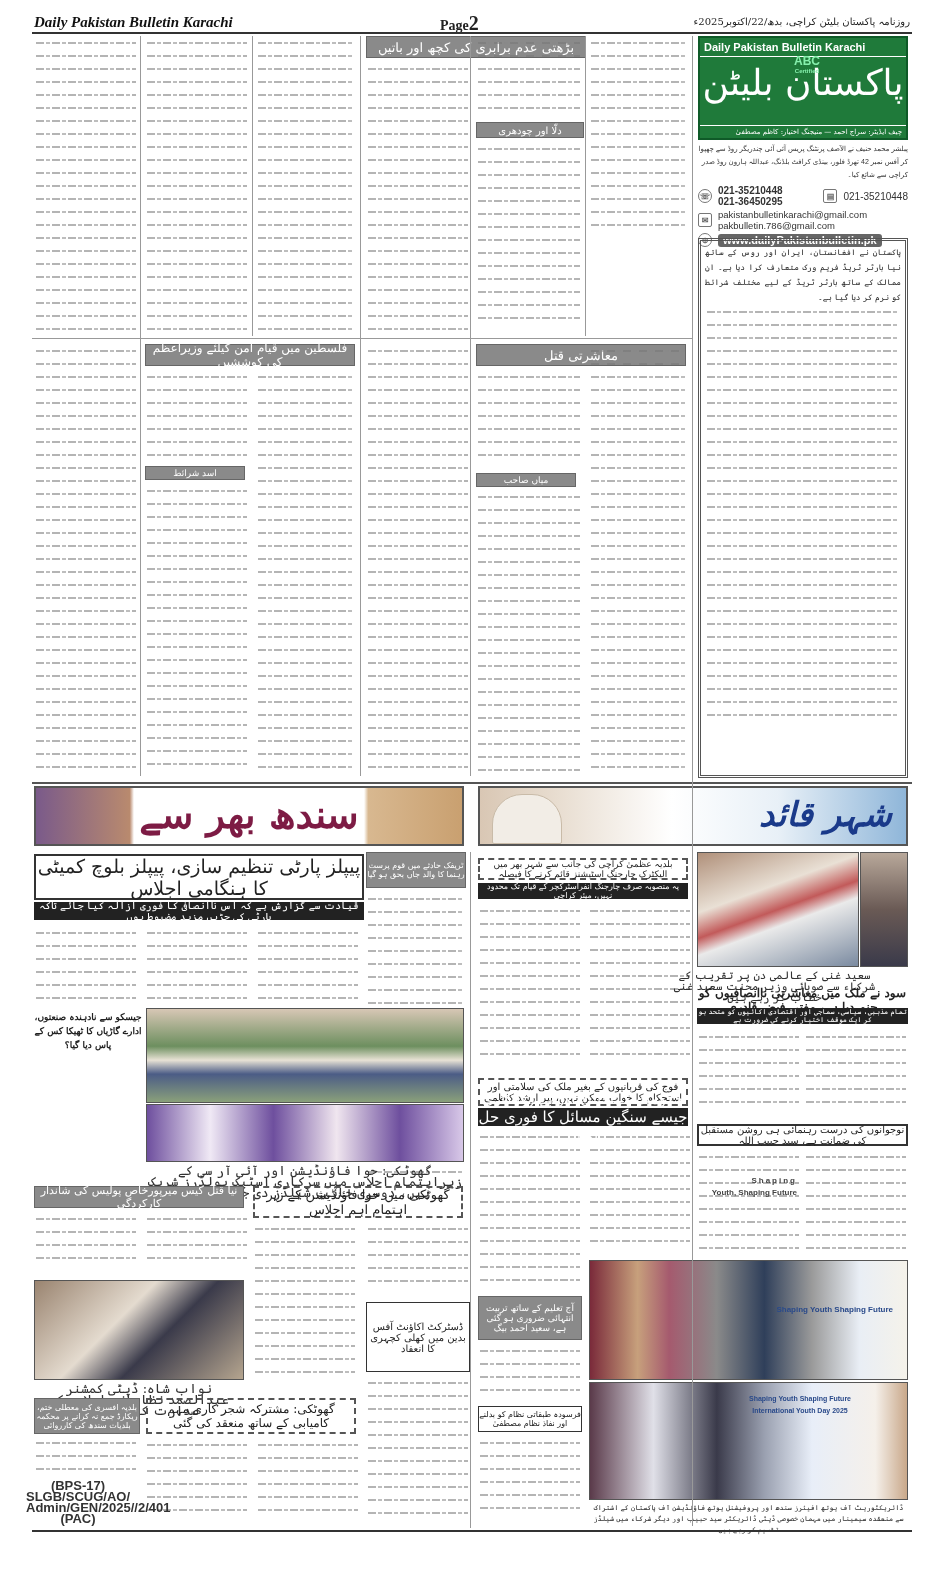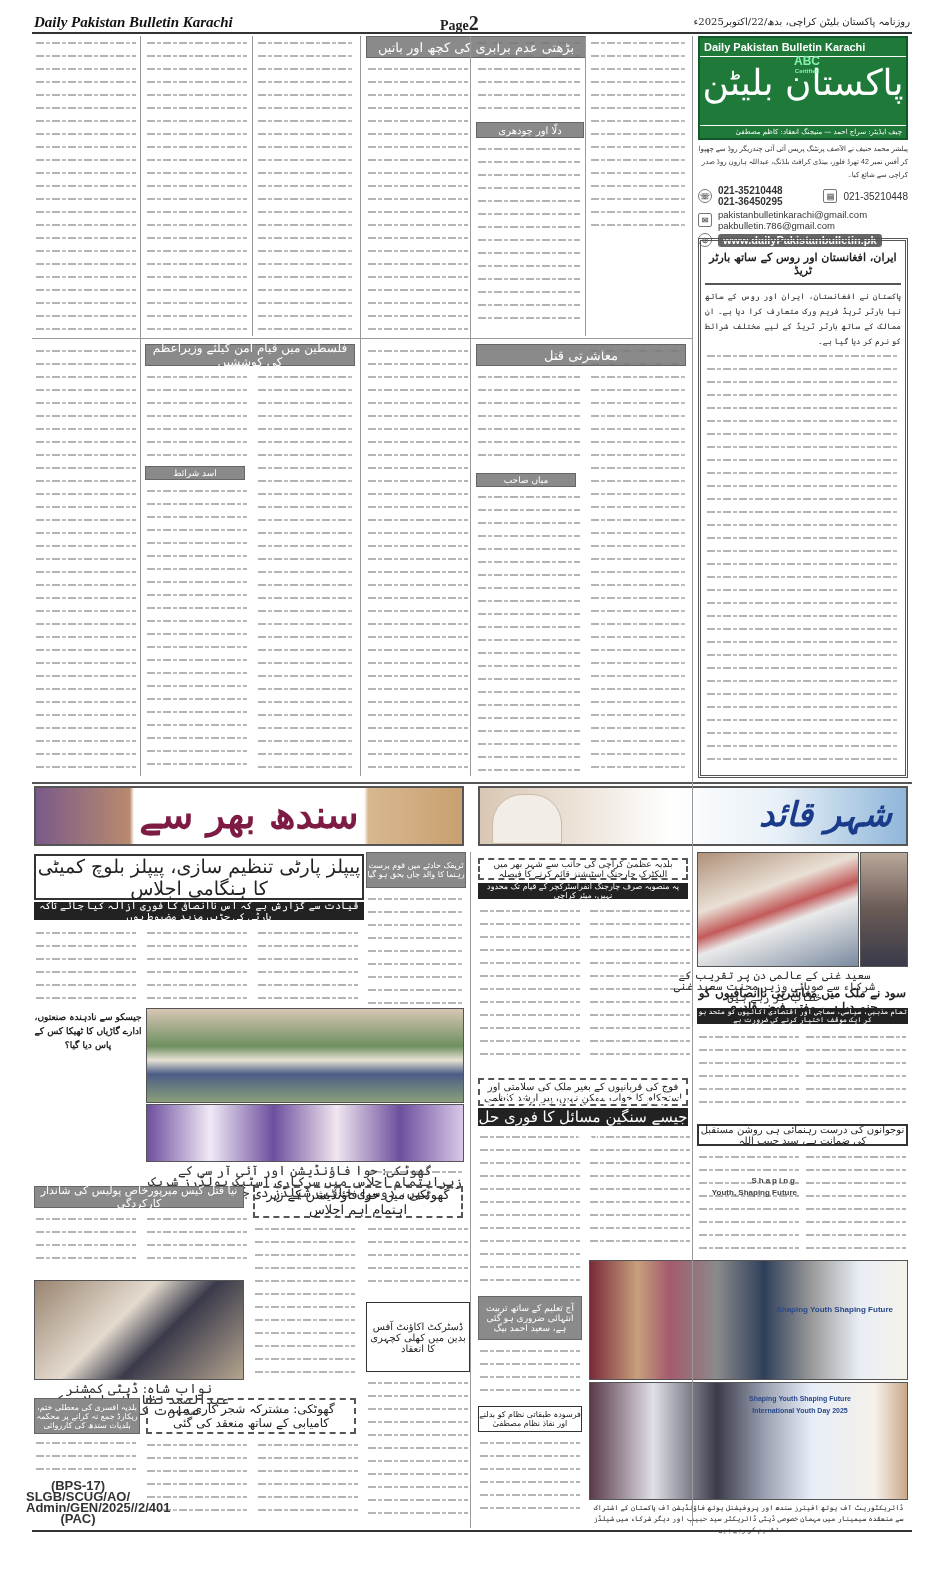--- a/index.html
+++ b/index.html
@@ -52,21 +52,21 @@
 
 <div class="abs hdr-left"><span>Daily Pakistan Bulletin Karachi</span></div>
 <div class="abs hdr-center"><span>Page</span><span class="num">2</span></div>
 <div class="abs hdr-right">روزنامہ پاکستان بلیٹن کراچی، بدھ/22/اکتوبر2025ء</div>
 <div class="abs topline"></div>
 
 <div class="abs masthead">
   <div class="en">Daily Pakistan Bulletin Karachi</div>
   <div class="abc"><span>ABC</span><small>Certified</small></div>
   <div class="ur">پاکستان بلیٹن</div>
-  <div class="editor"><span>چیف ایڈیٹر: سراج احمد</span> — <span>منیجنگ انعقاد: کاظم مصطفیٰ</span></div>
+  <div class="editor"><span>چیف ایڈیٹر: سراج احمد</span> — <span>منیجنگ اختیار: کاظم مصطفیٰ</span></div>
 </div>
 
 <div class="abs contact">
   <div class="urdu">پبلشر محمد حنیف نے الآصف پرنٹنگ پریس آئی آئی چندریگر روڈ سے چھپوا کر آفس نمبر 42 تھرڈ فلور، بینڈی کرافٹ بلڈنگ، عبداللہ ہارون روڈ صدر کراچی سے شائع کیا۔</div>
   <div class="row" style="margin-top:4px">
     <span class="ic">☏</span>
     <div style="flex:1">
         <div>021-35210448</div>
         <div>021-36450295</div>
       </div>
@@ -80,21 +80,20 @@
         <div>pakbulletin.786@gmail.com</div>
       </div>
   </div>
   <div class="row">
     <span class="ic">⊕</span>
     <span class="web">www.dailyPakistanbulletin.pk</span>
   </div>
 </div>
 
 <div class="abs editorial">
-  <div class="title">ایران، افغانستان اور روس کے ساتھ بارٹر ٹریڈ</div>
   <div class="col-text" style="height:480px;direction:rtl;font-size:8px;line-height:15px">
     <div style="color:#333">پاکستان نے افغانستان، ایران اور روس کے ساتھ نیا بارٹر ٹریڈ فریم ورک متعارف کرا دیا ہے۔ ان ممالک کے ساتھ بارٹر ٹریڈ کے لیے مختلف شرائط کو نرم کر دیا گیا ہے۔</div>
     <div class="line"></div>
       <div class="line"></div>
       <div class="line"></div>
       <div class="line"></div>
       <div class="line"></div>
       <div class="line"></div>
       <div class="line"></div>
       <div class="line"></div>

